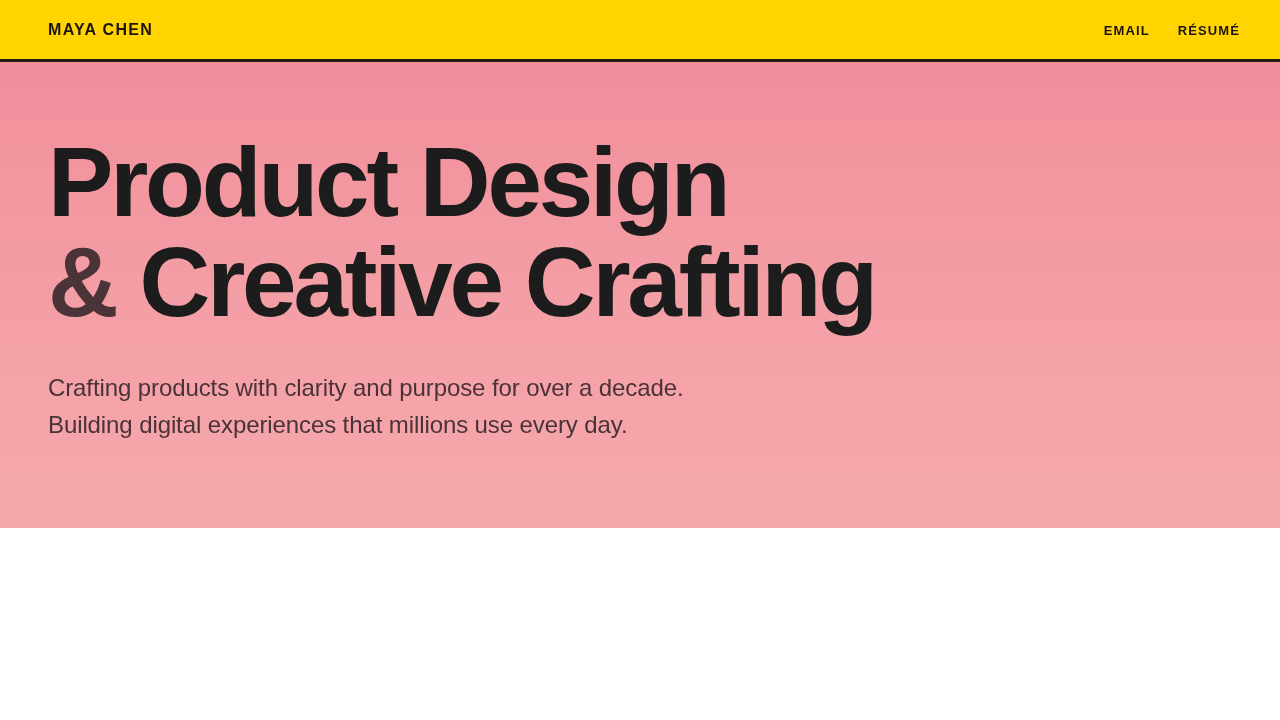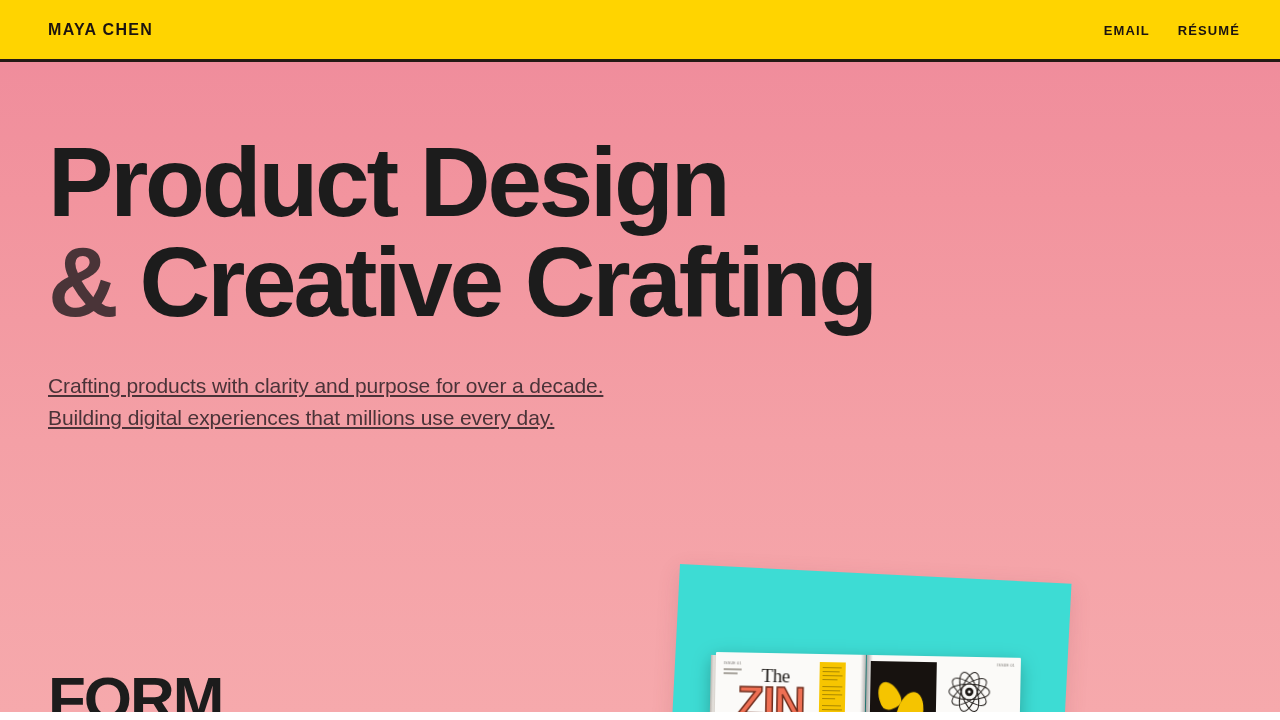--- a/index.html
+++ b/index.html
@@ -7,21 +7,21 @@
 
   html, body {
     width:1280px; height:720px;
     overflow:hidden;
     font-family:"Liberation Sans", sans-serif;
   }
 
   
   #page {
     position:relative;
-    width:1280px; height:712px;
+    width:1280px; height:528px;
     background:linear-gradient(180deg,#ef8a9b 0%, #f2949e 28%, #f4a0a6 62%, #f6a9ac 100%);
     overflow:hidden;
   }
 
   
   #topbar {
     position:absolute; top:0; left:0;
     width:1280px; height:62px;
     background:#ffd400;
     border-bottom:3px solid #241a14;
@@ -60,25 +60,24 @@
     letter-spacing:-3.2px;
     color:#1c1c1c;
     white-space:nowrap;
     font-stretch:condensed;
   }
   .headline.line2 { margin-top:4px; }
   .amp { color:#4a3438; }
 
   #subcopy {
     margin-top:40px;
-    font-size:21px;
+    font-size:24px;
     line-height:1.52;
     color:#4a3338;
     letter-spacing:-0.1px;
-    text-decoration:underline;
   }
   #subcopy .sub-line { white-space:nowrap; }
 
   
   #sectionword {
     position:absolute; left:48px; top:668px;
     font-size:62px; font-weight:bold;
     letter-spacing:-2px;
     line-height:1;
     color:#1c1c1c;

